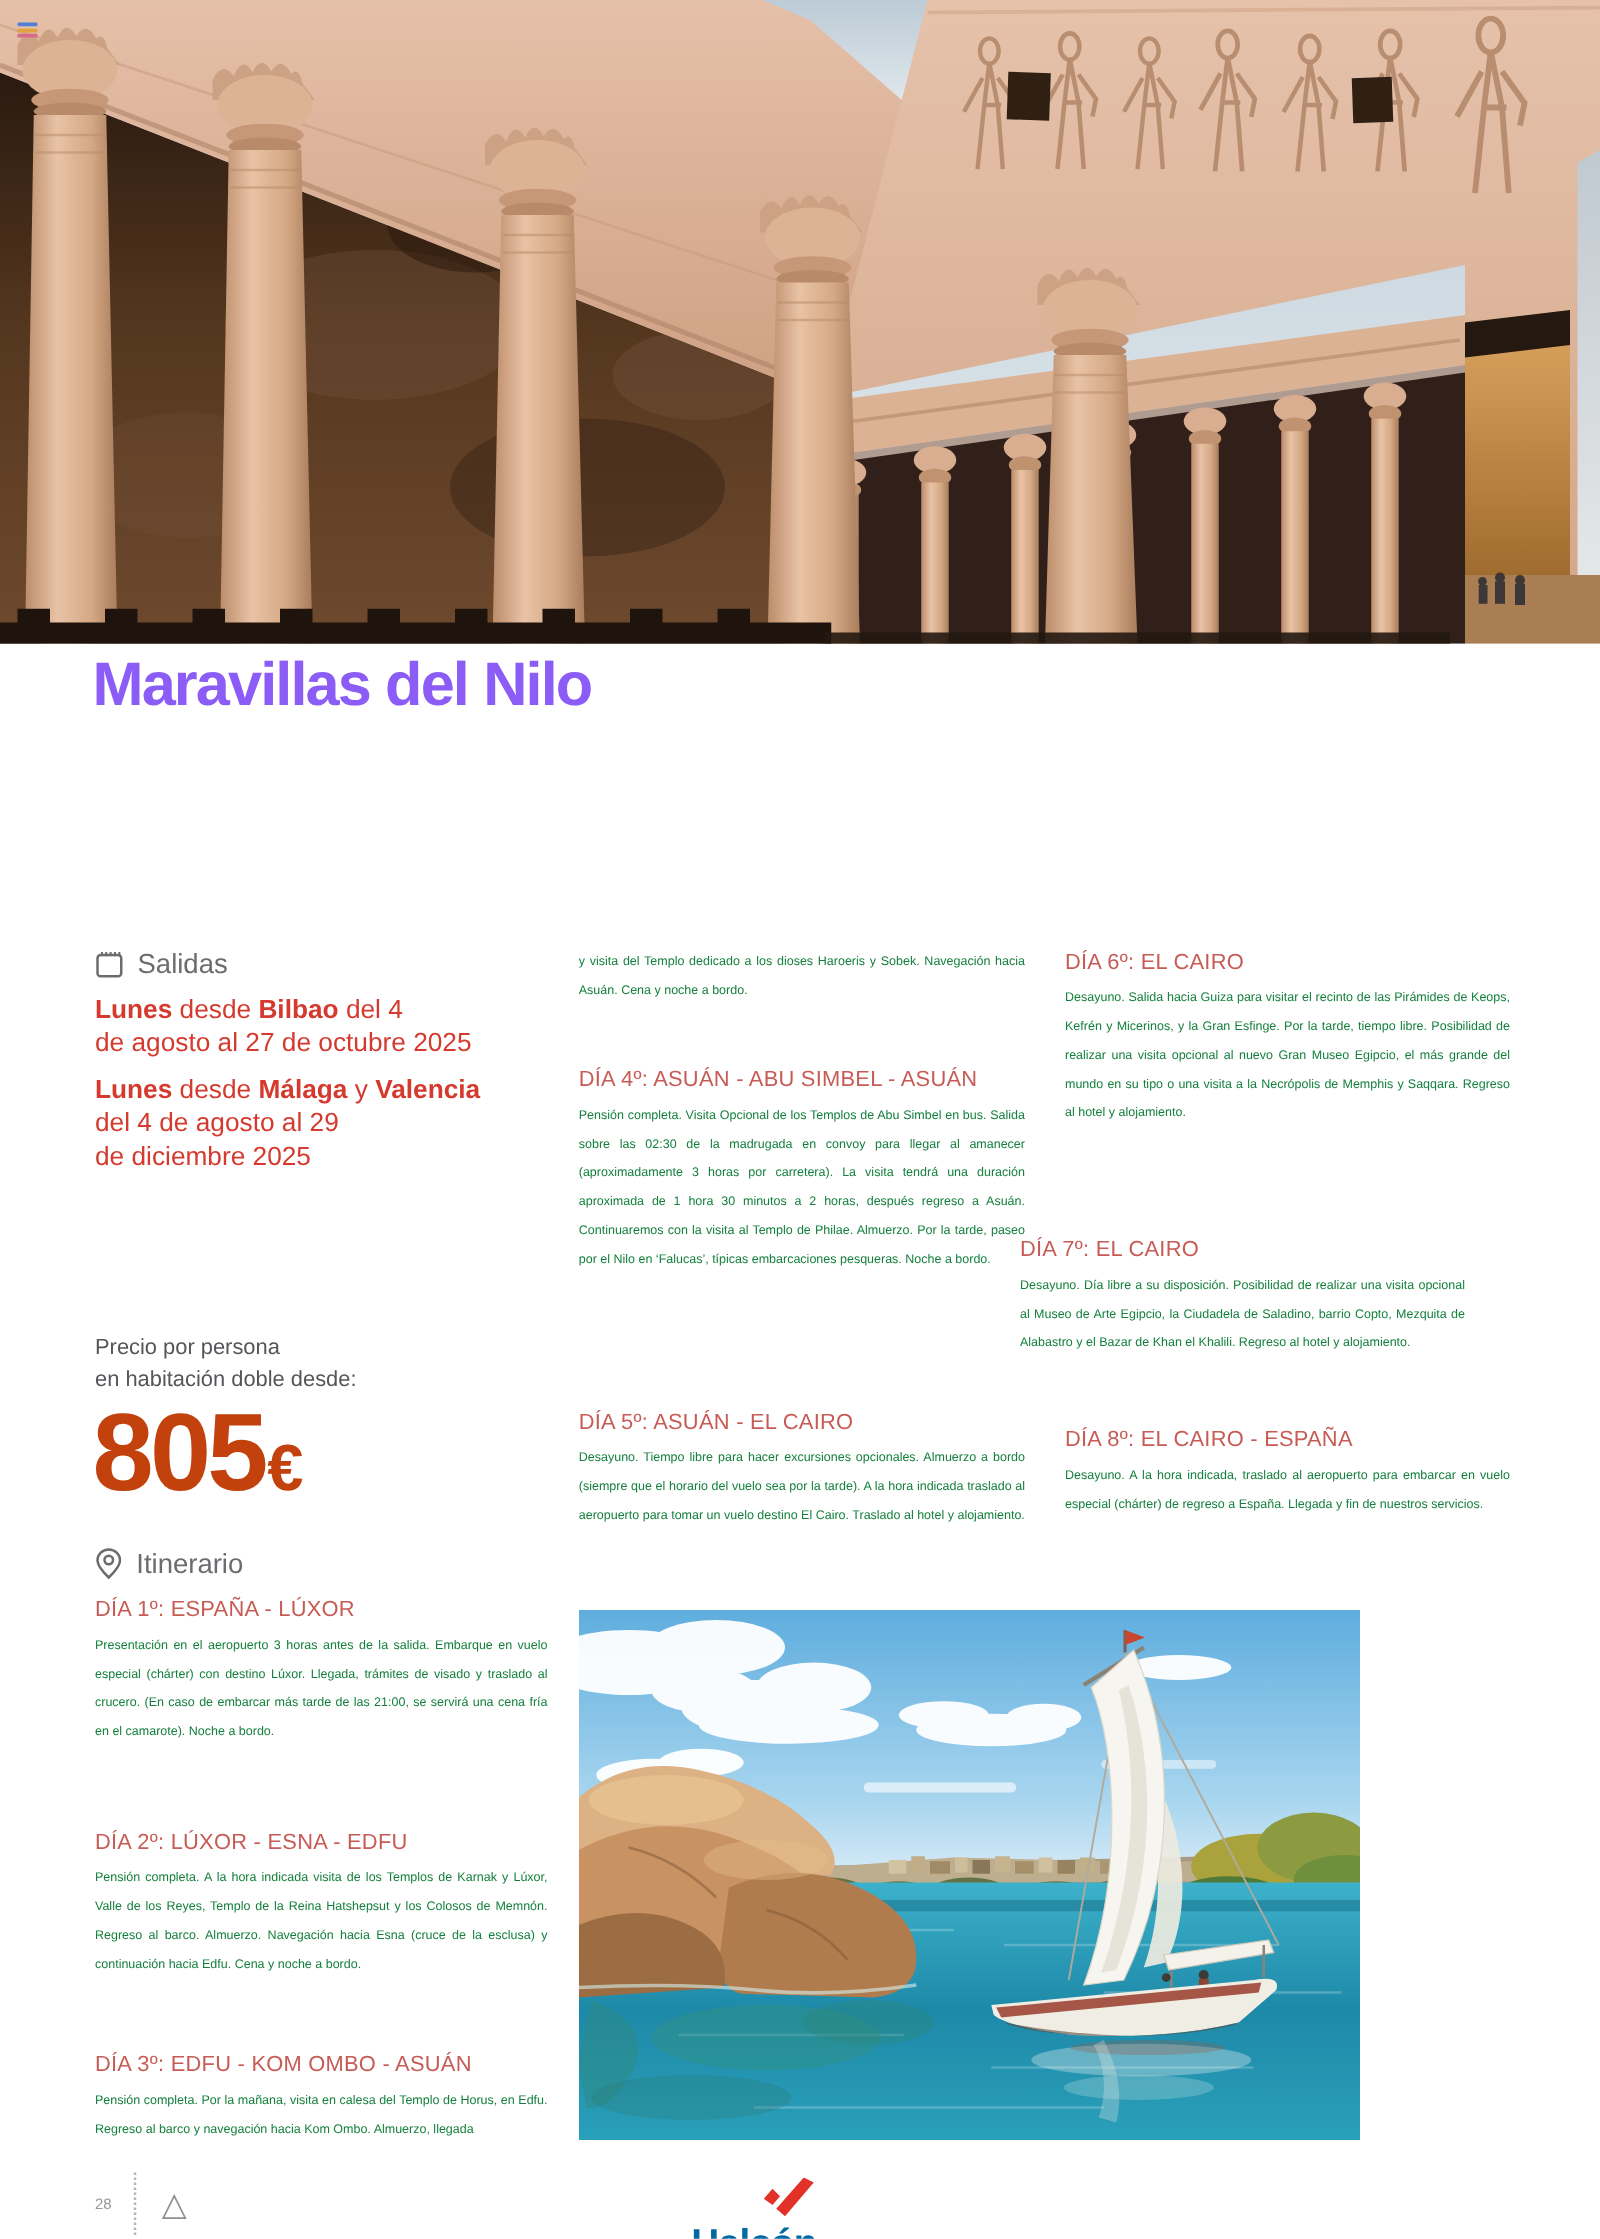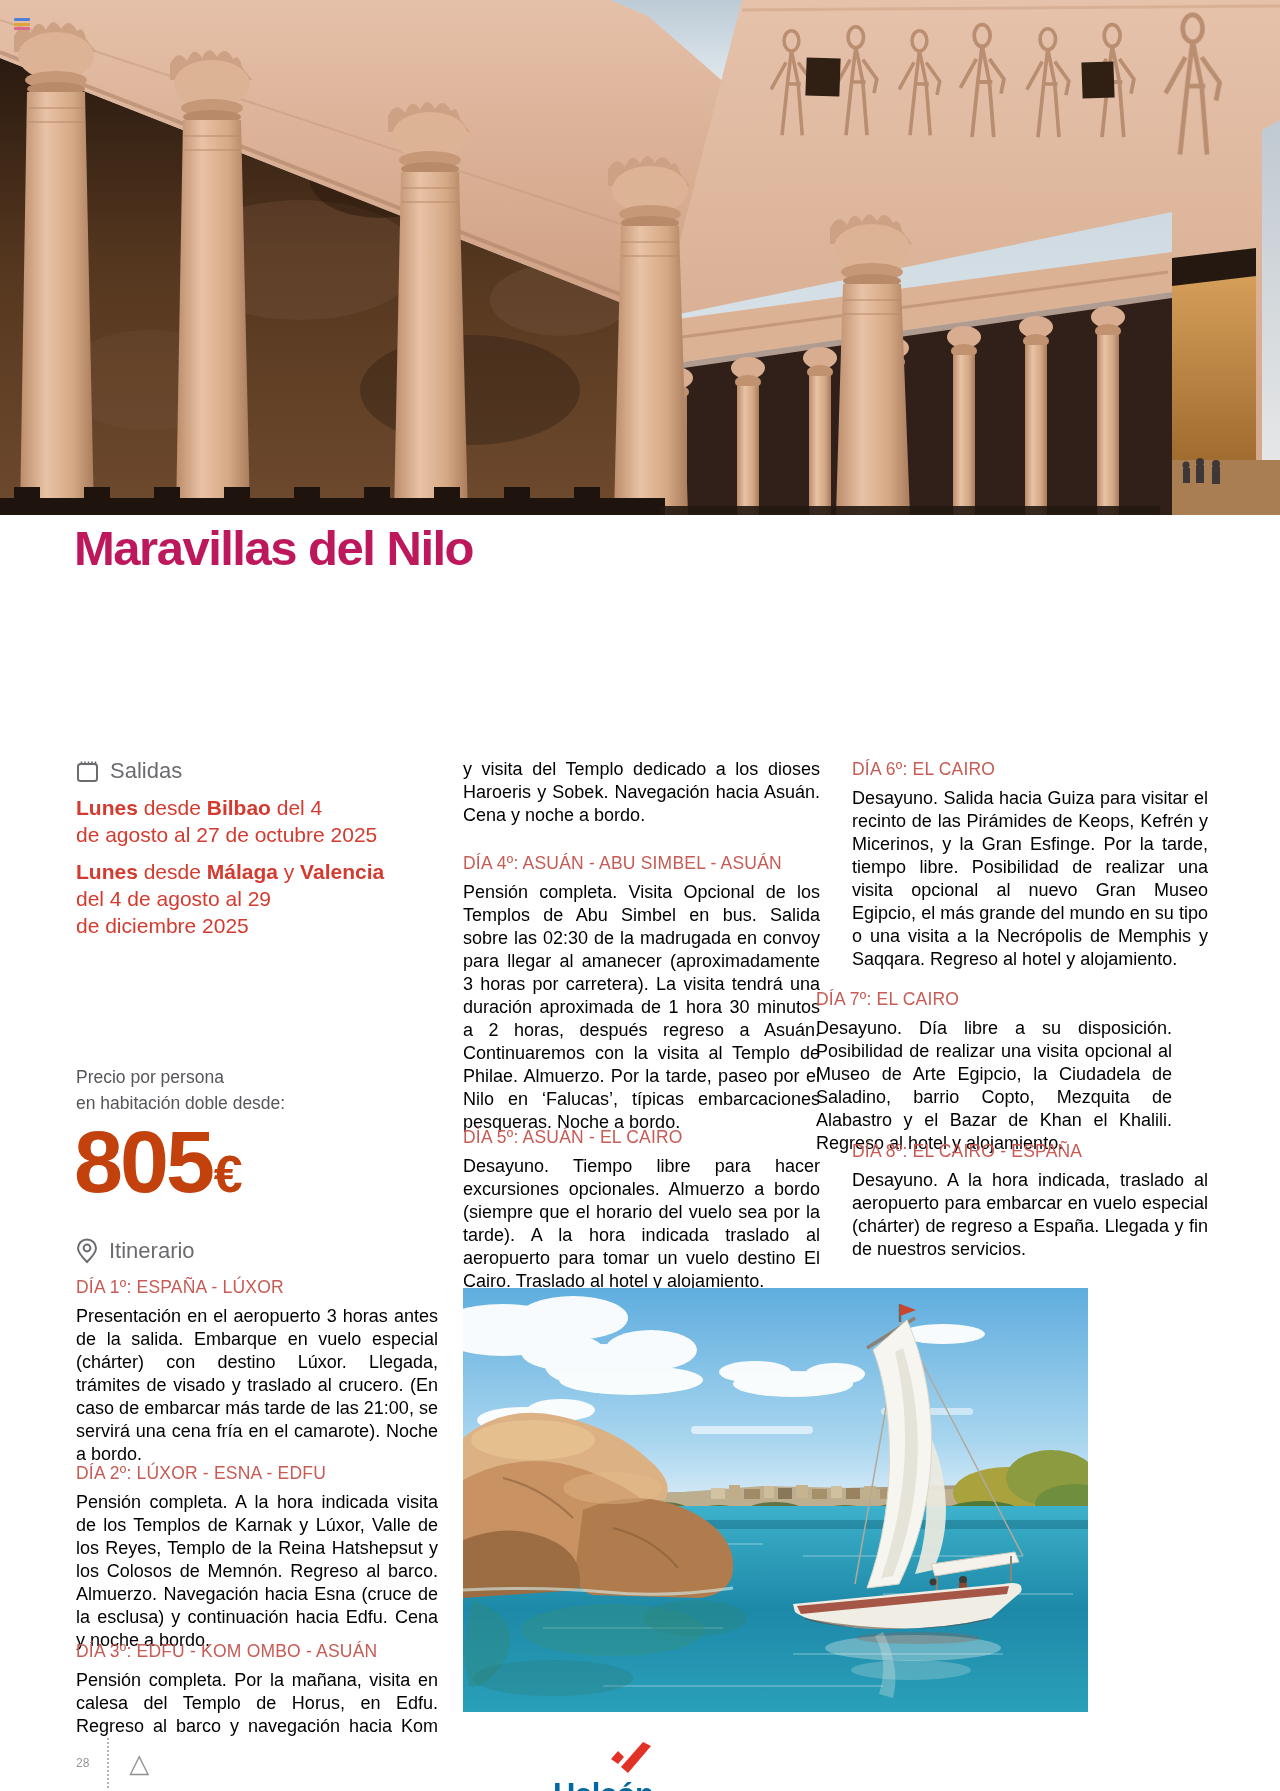--- a/index.html
+++ b/index.html
@@ -5,35 +5,35 @@
   html,body{margin:0;padding:0;background:#ffffff;}
   body{width:1280px;height:1791px;position:relative;overflow:hidden;
        font-family:"Liberation Sans",sans-serif;}
   .abs{position:absolute;}
   
   #hero{left:0;top:0;width:1280px;height:515px;overflow:hidden;}
   #hero svg{display:block;}
   #menu-icon{left:14px;top:18px;width:16px;height:12px;display:flex;flex-direction:column;justify-content:space-between;}
   #menu-icon span{display:block;height:3px;border-radius:1px;}
   
-  #page-title{left:74px;top:520px;font-size:49px;font-weight:800;letter-spacing:-1.5px;color:#be185d;}
+  #page-title{left:74px;top:520px;font-size:49px;font-weight:800;letter-spacing:-1.5px;color:#8b5cf6;}
   
   .section-head{display:flex;align-items:center;gap:11px;color:#6b6c6f;font-size:22px;}
   .section-head svg{flex:0 0 auto;}
   
   .dep{color:#d53a2f;font-size:21px;line-height:27px;}
   .dep b{font-weight:700;}
   
   .price-label{color:#55565a;font-size:17.5px;line-height:26px;}
   #price-amount{color:#c2410c;line-height:1;}
   #price-amount .amt{font-size:88px;font-weight:700;letter-spacing:-3px;}
   #price-amount .cur{font-size:52px;font-weight:700;margin-left:2px;}
   
   .day-h{color:#c75b55;font-size:17.5px;line-height:22px;margin:0 0 7px 0;font-weight:400;letter-spacing:.2px;}
-  .day-p{color:#000000;font-size:18px;line-height:23px;text-align:justify;margin:0;}
+  .day-p{color:#15803d;font-size:10px;line-height:23px;text-align:justify;margin:0;}
   .colL{width:362px;}
   .colM{width:357px;}
   .colR{width:356px;}
   
   .photo{display:block;}
   
   #footer-left{left:76px;top:1738px;display:flex;align-items:center;}
   #page-number{color:#96979a;font-size:12px;}
   #footer-divider{border-left:2px dotted #b5b6b8;height:50px;margin:0 20px 0 18px;}
   #warning-triangle{color:#8f9093;font-size:26px;line-height:1;}

